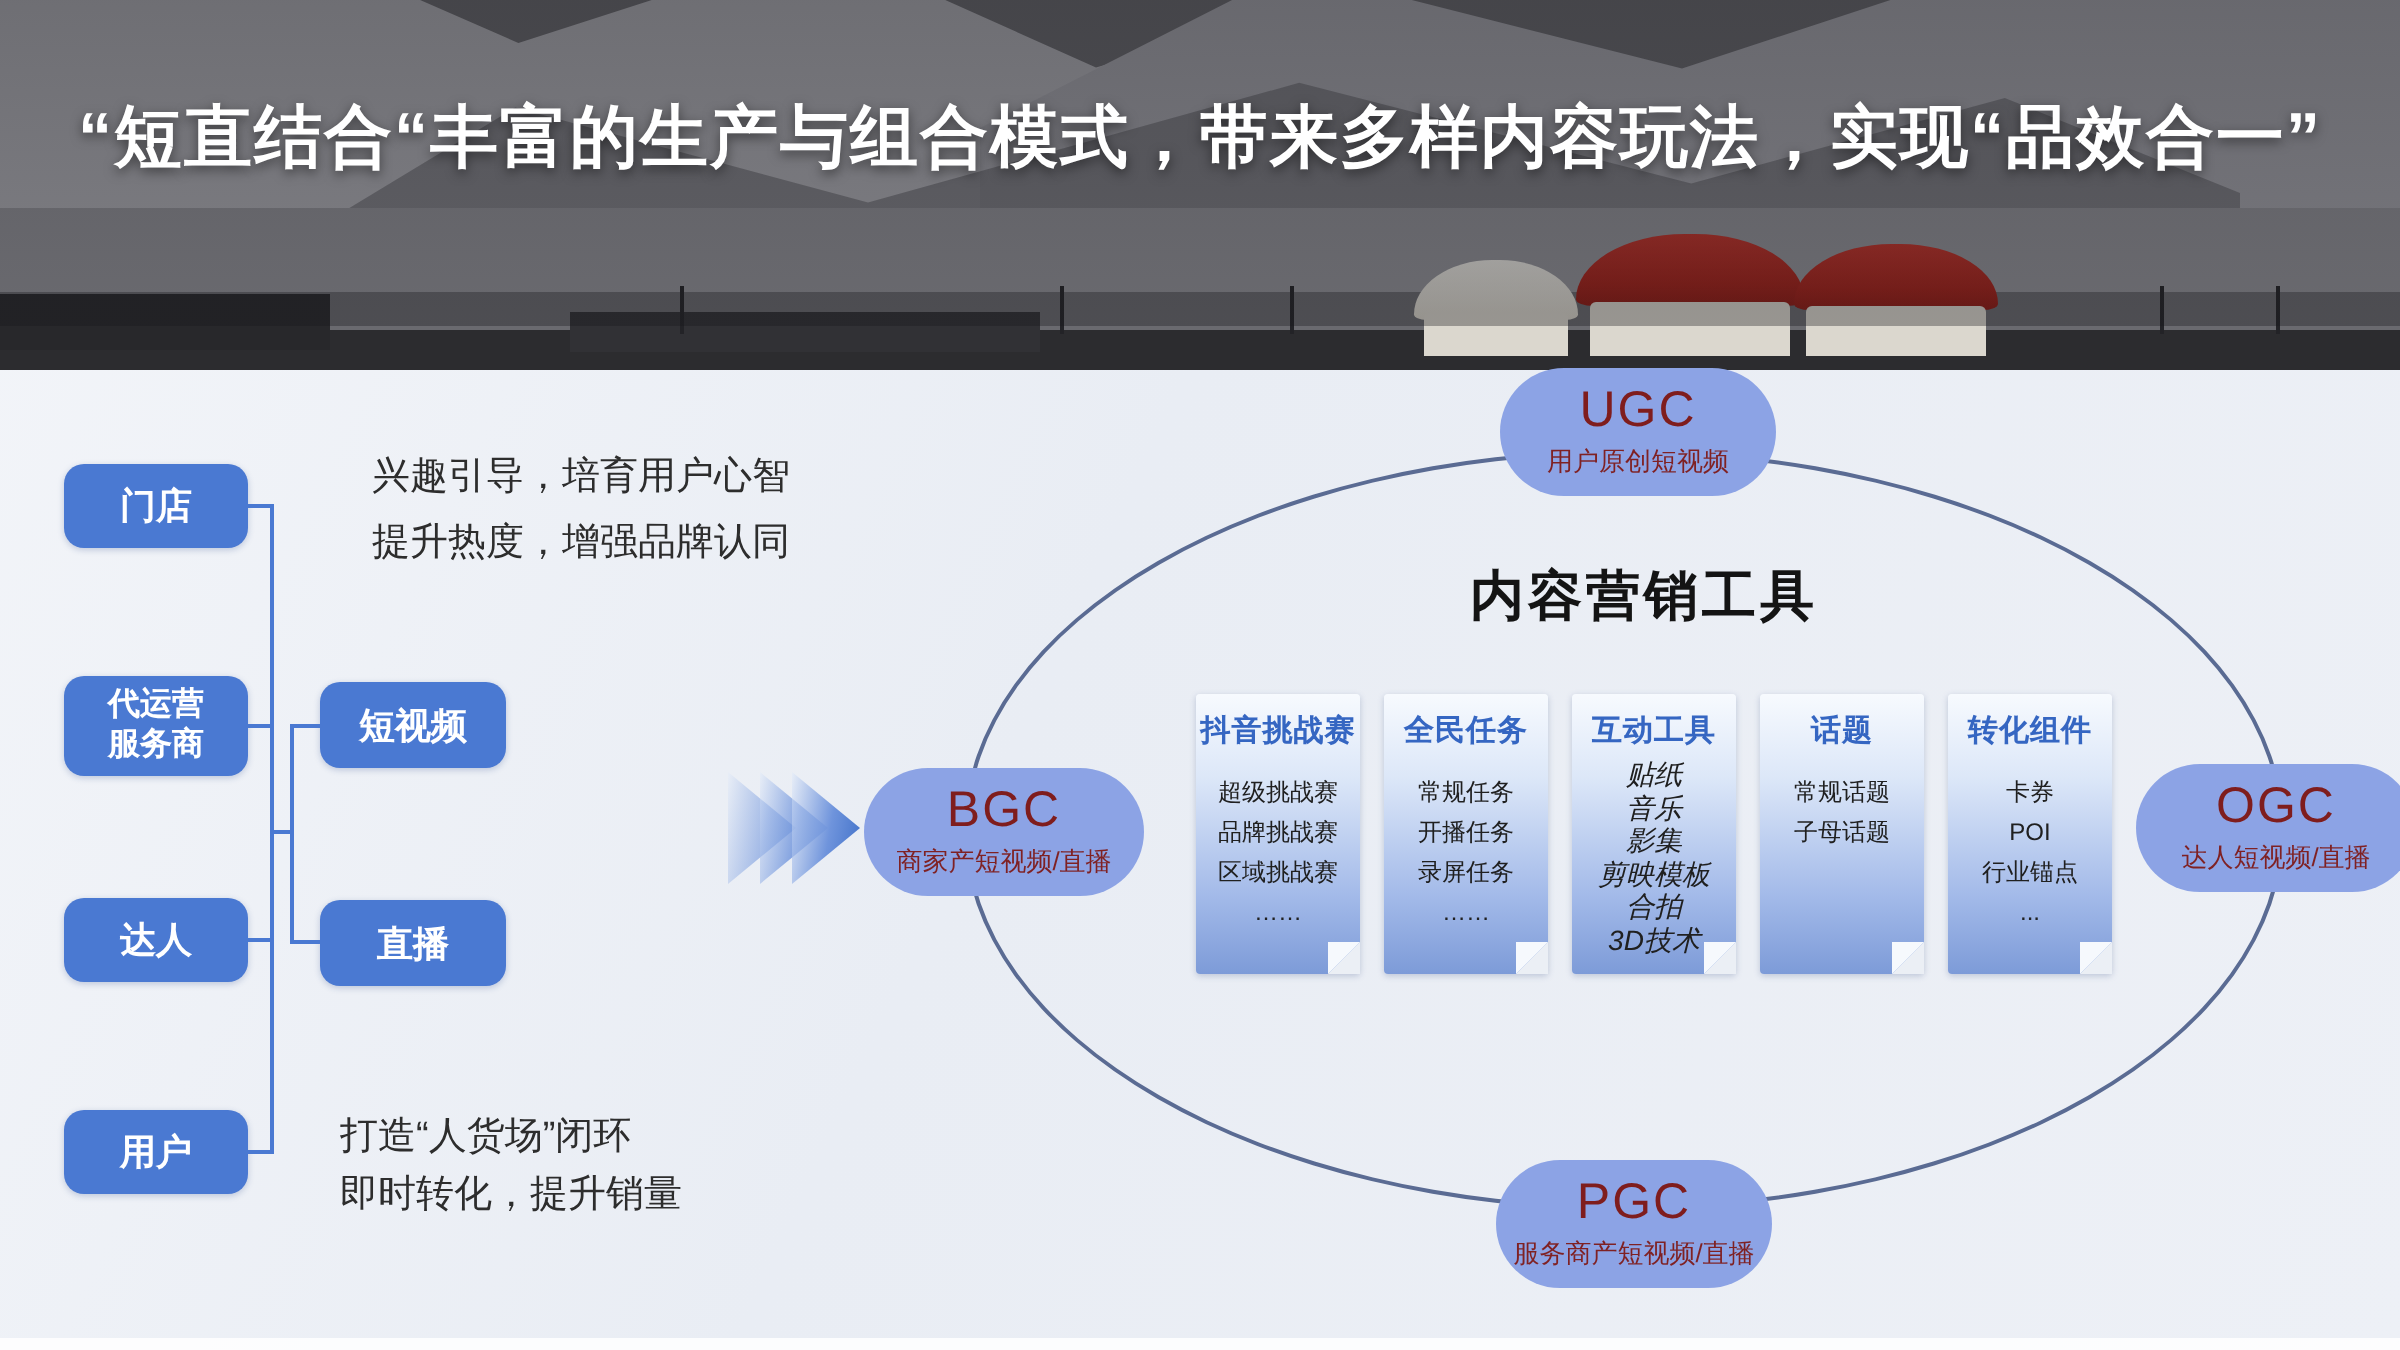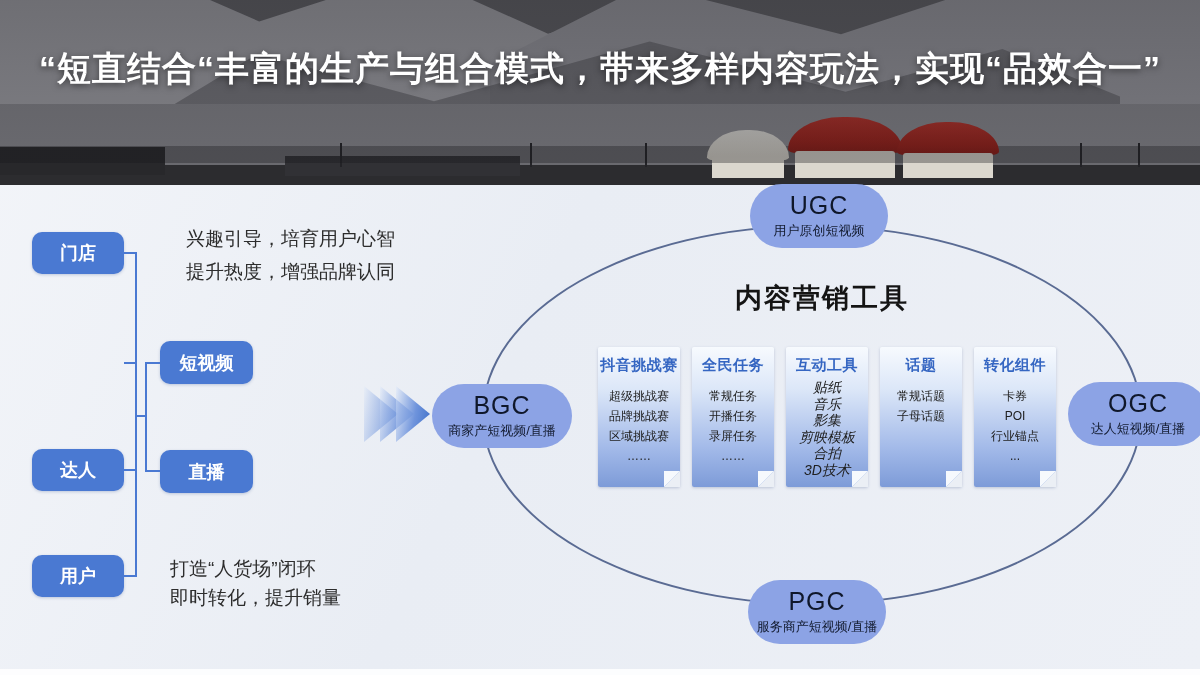--- a/index.html
+++ b/index.html
@@ -48,21 +48,21 @@
   .chev { position:absolute; top:0; width:34px; height:56px;
           clip-path:polygon(0 0,100% 50%,0 100%);
           background:linear-gradient(100deg,rgba(227,236,250,.5) 0%,#6f94dc 55%,#3e6fc8 100%); }
 
   
   .ellipse { position:absolute; left:482px; top:225px; width:660px; height:380px;
              border:2px solid #5a6b93; border-radius:50%; }
   .diagram-title { position:absolute; left:662px; top:280px; width:320px; text-align:center;
                    font-size:27px; font-weight:700; color:#141414; letter-spacing:2px; }
 
-  .bubble { position:absolute; background:#8ca3e5; border-radius:32px; color:#0f172a; text-align:center;
+  .bubble { position:absolute; background:#8ca3e5; border-radius:32px; color:#7f1d1d; text-align:center;
             display:flex; flex-direction:column; align-items:center; justify-content:center; }
   .bubble .big { font-size:25px; letter-spacing:1px; line-height:1.1; }
   .bubble .sub { font-size:13px; margin-top:3px; opacity:.97; white-space:nowrap; }
 
   .cards { position:absolute; left:598px; top:347px; display:flex; gap:12px; }
   .card { position:relative; width:82px; height:140px; border-radius:2px;
           background:linear-gradient(180deg,#f7fafe 0%,#dce7f8 30%,#a3bae9 72%,#7d9bd8 100%);
           box-shadow:0 1px 3px rgba(70,90,140,.28); }
   .card::before { content:""; position:absolute; right:0; bottom:0; width:0; height:0;
                   border-style:solid; border-width:0 0 16px 16px;
@@ -107,20 +107,24 @@
       <div class="dome dome-red" style="left:-6px; top:-31px; width:102px; height:33px;"></div>
       <div class="body" style="width:90px; height:25px;"></div>
     </div>
     <div class="hs hoverlay"></div>
     <div class="header-title">“短直结合“丰富的生产与组合模式，带来多样内容玩法，实现“品效合一”</div>
   </div>
 
   <div class="src-box fs18" style="left:32px; top:232px; height:42px;">
     <span>门店</span>
   </div>
+  <div class="src-box" style="left:32px; top:338px; height:50px; font-size:16px; line-height:1.25;">
+    <span>代运营</span>
+    <span>服务商</span>
+  </div>
   <div class="src-box fs18" style="left:32px; top:449px; height:42px;">
     <span>达人</span>
   </div>
   <div class="src-box fs18" style="left:32px; top:555px; height:42px;">
     <span>用户</span>
   </div>
 
   <div class="src-box fs18" style="left:160px; top:450px; width:93px; height:43px;">
     <span>直播</span>
   </div>

